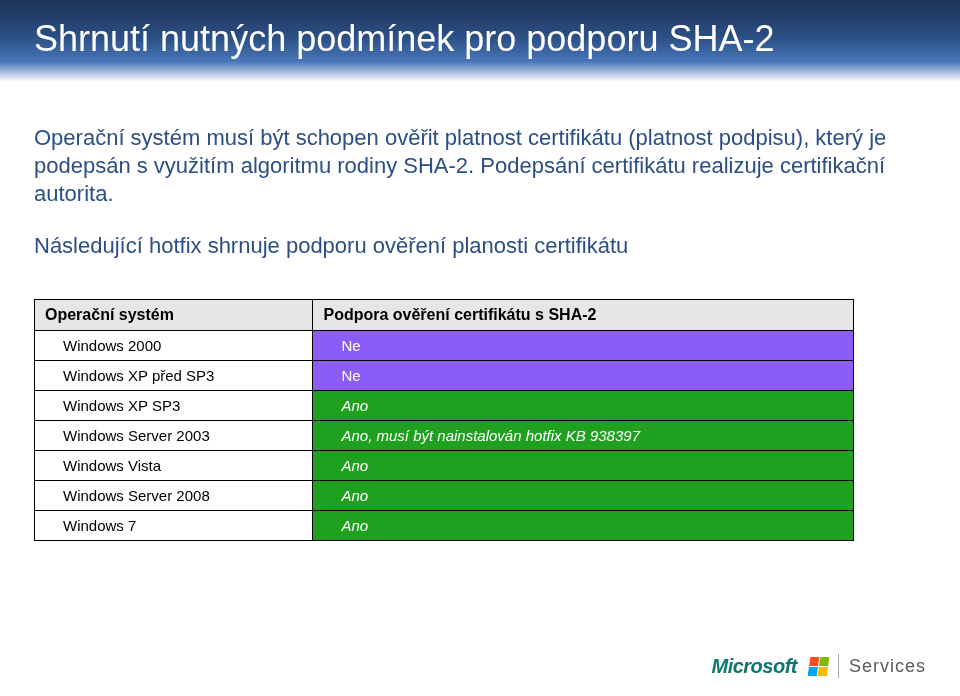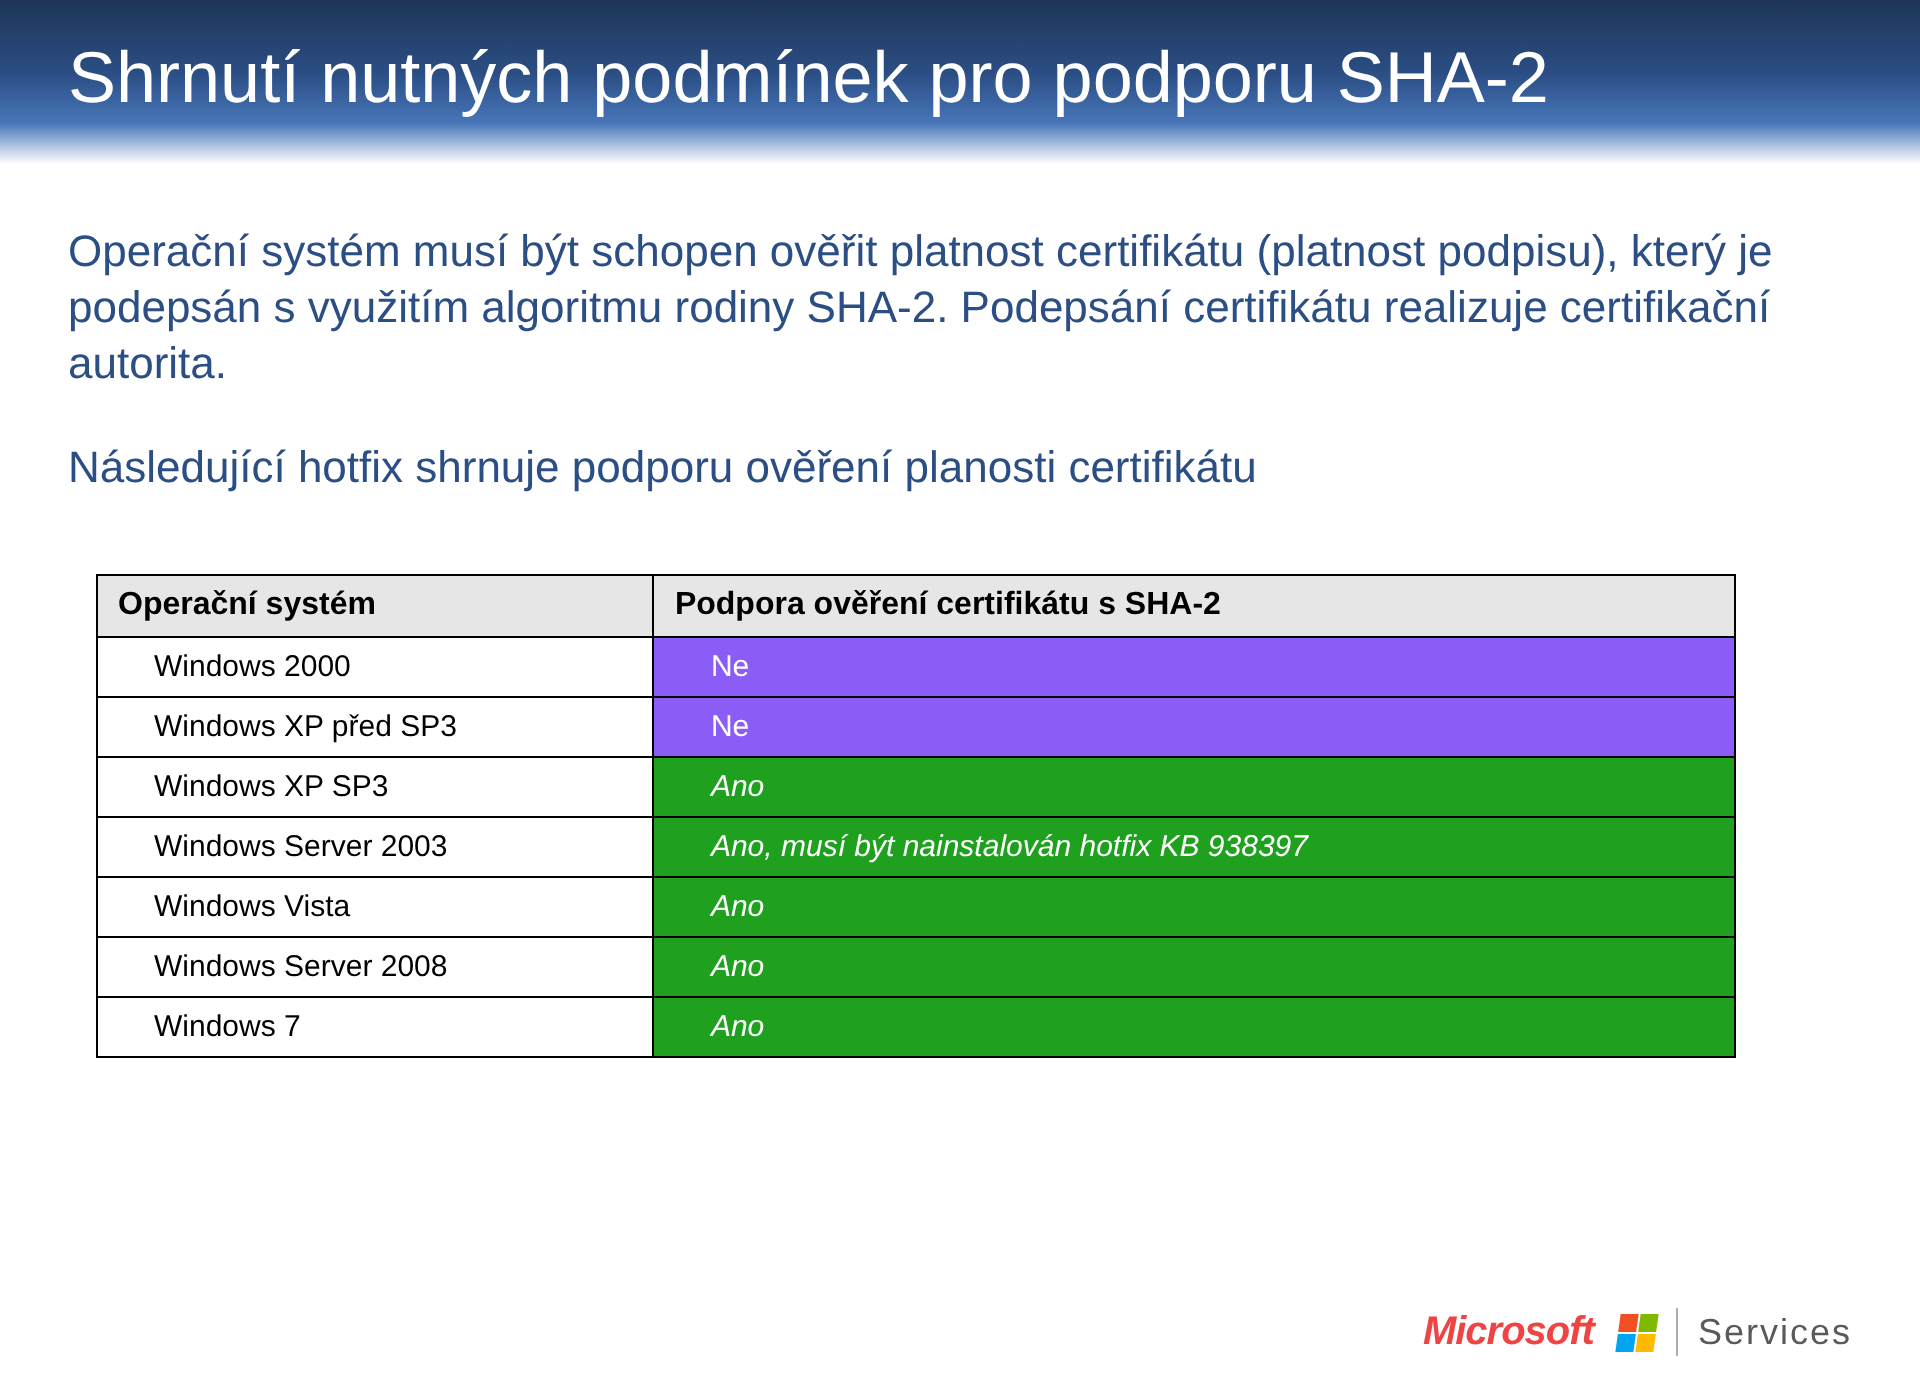--- a/index.html
+++ b/index.html
@@ -29,34 +29,33 @@
     box-sizing: border-box;
   }
   .title-band h1 {
     margin: 0;
     color: #fff;
     font-size: 36px;
     font-weight: 400;
   }
   .body-area {
     position: absolute;
-    top: 112px;
+    top: 124px;
     left: 34px;
     right: 54px;
   }
   .para {
     color: #2b4e84;
     font-size: 22px;
     line-height: 1.28;
     margin: 0 0 24px 0;
     font-weight: 400;
   }
   .table-wrap {
     margin-top: 38px;
-    margin-left: 14px;
     width: 820px;
   }
   table {
     width: 100%;
     border-collapse: collapse;
     border-spacing: 0;
     font-family: Tahoma, Arial, sans-serif;
   }
   th, td {
     text-align: left;
@@ -95,21 +94,21 @@
     right: 34px;
     bottom: 18px;
     display: flex;
     align-items: center;
     gap: 10px;
   }
   .ms-text {
     font-size: 20px;
     font-weight: 700;
     font-style: italic;
-    color: #ef4444;
+    color: #0f766e;
     letter-spacing: -0.5px;
   }
   .ms-flag {
     display: grid;
     grid-template-columns: 9px 9px;
     grid-template-rows: 9px 9px;
     gap: 1px;
     margin-left: 2px;
     transform: skewX(-8deg);
   }

